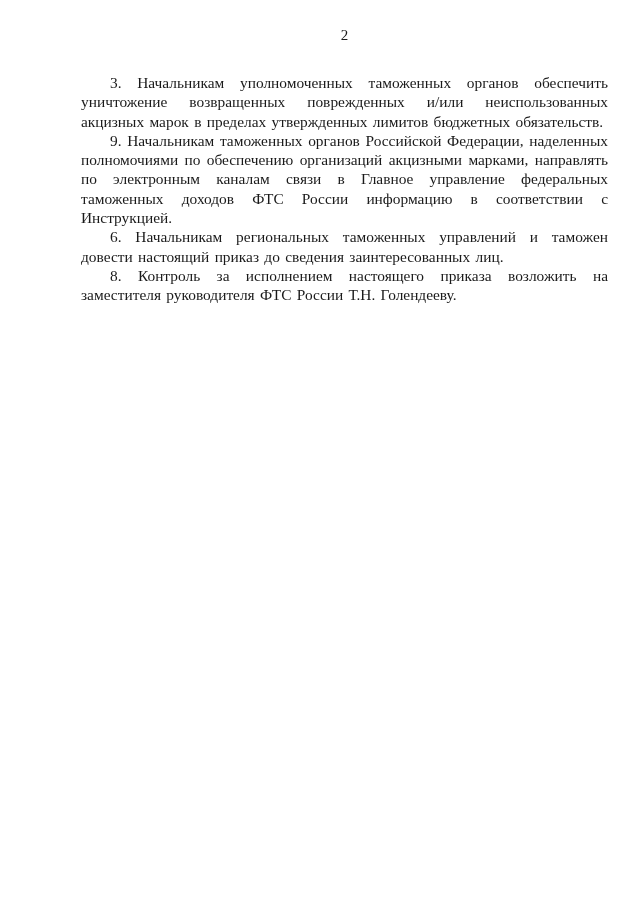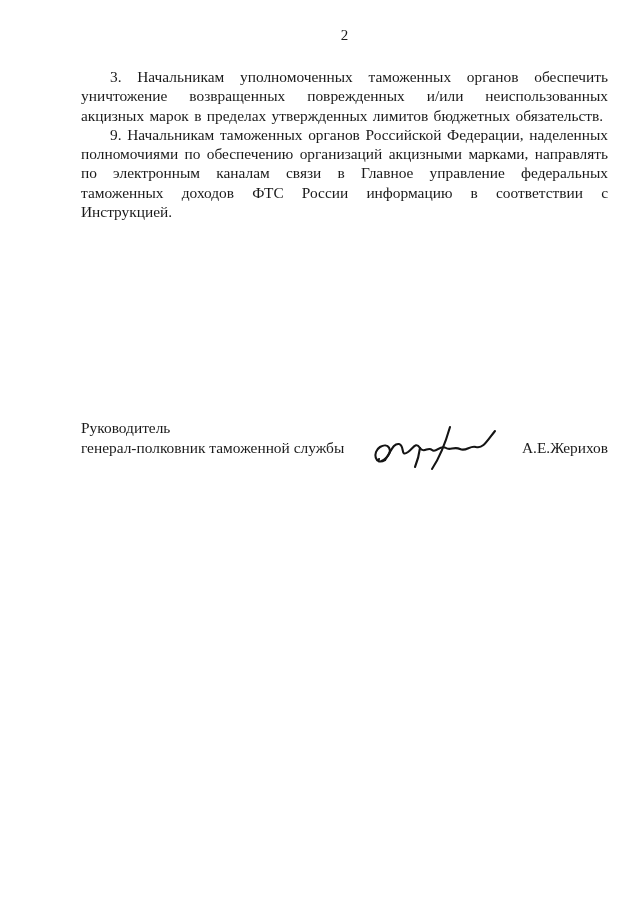--- a/index.html
+++ b/index.html
@@ -18,21 +18,21 @@
     left: 81px;
     top: 26px;
     width: 527px;
   }
   .page-number {
     text-align: center;
     font-size: 15px;
     line-height: 19px;
   }
   .body-text {
-    margin-top: 22px;
+    margin-top: 28px;
   }
   .para {
     font-size: 15.4px;
     line-height: 19.3px;
     text-align: justify;
     text-indent: 29px;
     word-spacing: 1.5px;
   }
   .sig-block {
     position: absolute;
@@ -70,36 +70,19 @@
 <body>
 
 <div class="page">
 
   <div class="content">
     <div class="page-number">2</div>
 
     <div class="body-text">
       <p class="para">3. Начальникам уполномоченных таможенных органов обеспечить уничтожение возвращенных поврежденных и/или неиспользованных акцизных марок в пределах утвержденных лимитов бюджетных обязательств.</p>
       <p class="para">9. Начальникам таможенных органов Российской Федерации, наделенных полномочиями по обеспечению организаций акцизными марками, направлять по электронным каналам связи в Главное управление федеральных таможенных доходов ФТС России информацию в соответствии с Инструкцией.</p>
+      <p class="para">6. Начальникам региональных таможенных управлений и таможен довести настоящий приказ до сведения заинтересованных лиц.</p>
+      <p class="para">8. Контроль за исполнением настоящего приказа возложить на  заместителя руководителя ФТС России Т.Н. Голендееву.</p>
     </div>
   </div>
 
-  <div class="sig-block">
-    <div class="sig-role">
-      <div>Руководитель</div>
-      <div>генерал-полковник таможенной службы</div>
-    </div>
-
-    <div class="sig-mark">
-      <svg viewBox="0 0 130 54" xmlns="http://www.w3.org/2000/svg">
-        <g fill="none" stroke="#141414" stroke-width="2.1" stroke-linecap="round" stroke-linejoin="round">
-          <path d="M14,42 C4,48 1,34 9,29 C17,24 23,32 15,40 C11,44 6,45 8,41"></path>
-          <path d="M14,42 C20,34 22,25 28,26 C34,27 29,40 37,34 C43,29 45,24 49,30 C53,36 57,28 61,32 C65,36 69,26 75,30 C79,33 83,28 89,31 C95,34 99,27 105,29 C112,31 116,23 124,13"></path>
-          <path d="M79,9 C75,23 69,39 61,51"></path>
-          <path d="M49,30 C48,38 46,44 44,49"></path>
-        </g>
-      </svg>
-    </div>
-
-    <div class="sig-name">А.Е.Жерихов</div>
-  </div>
 
 </div>
 
 </body></html>

